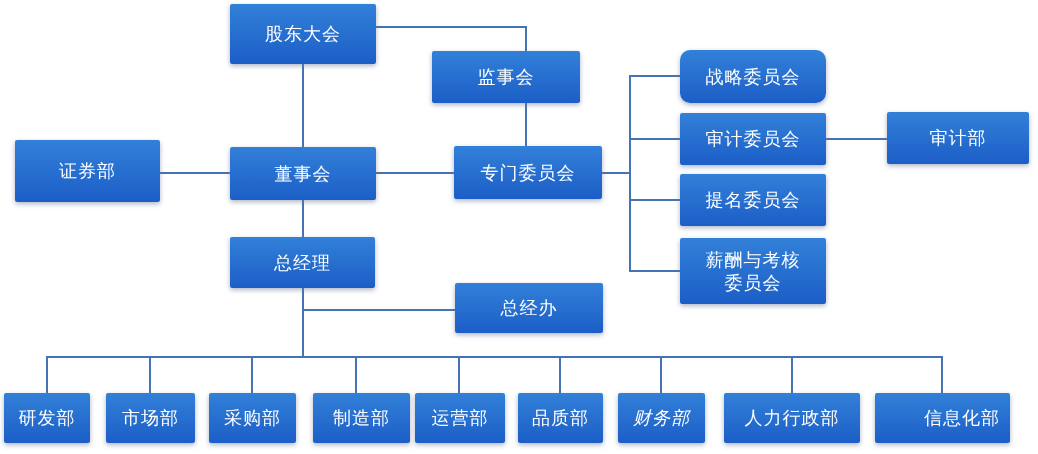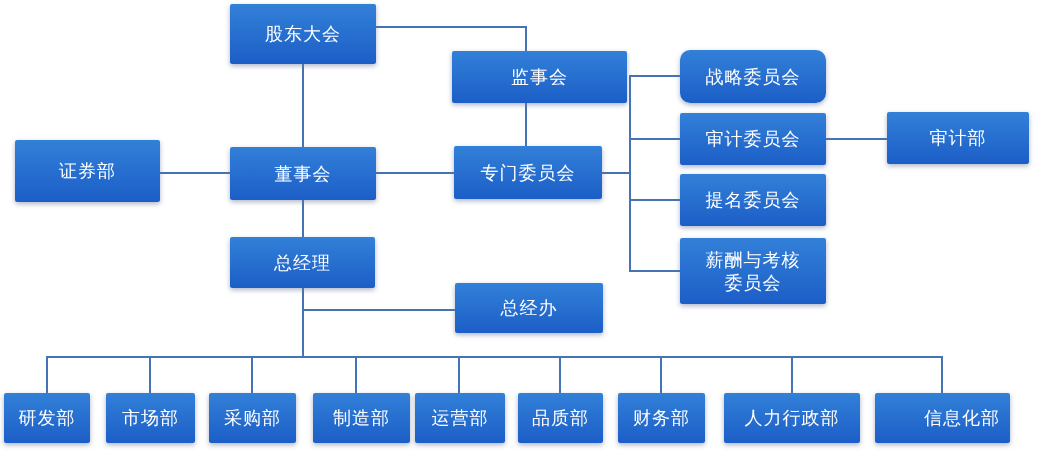--- a/index.html
+++ b/index.html
@@ -56,34 +56,34 @@
     <div class="line" style="left: 46px; top: 356px; width: 2px; height: 38px; background: rgb(69, 115, 179);"></div>
     <div class="line" style="left: 149px; top: 356px; width: 2px; height: 38px; background: rgb(69, 115, 179);"></div>
     <div class="line" style="left: 251px; top: 356px; width: 2px; height: 38px; background: rgb(69, 115, 179);"></div>
     <div class="line" style="left: 355px; top: 356px; width: 2px; height: 38px; background: rgb(69, 115, 179);"></div>
     <div class="line" style="left: 458px; top: 356px; width: 2px; height: 38px; background: rgb(69, 115, 179);"></div>
     <div class="line" style="left: 559px; top: 356px; width: 2px; height: 38px; background: rgb(69, 115, 179);"></div>
     <div class="line" style="left: 660px; top: 356px; width: 2px; height: 38px; background: rgb(69, 115, 179);"></div>
     <div class="line" style="left: 791px; top: 356px; width: 2px; height: 38px; background: rgb(69, 115, 179);"></div>
     <div class="line" style="left: 941px; top: 356px; width: 2px; height: 38px; background: rgb(69, 115, 179);"></div>
     <div class="node" style="left: 230px; top: 4px; width: 146px; height: 60px; background: linear-gradient(rgb(50, 128, 216), rgb(28, 94, 199)); color: rgb(255, 255, 255);"><span>股东大会</span></div>
-    <div class="node" style="left: 452px; top: 51px; width: 175px; height: 52px; background: linear-gradient(rgb(50, 128, 216), rgb(28, 94, 199)); color: rgb(255, 255, 255);"><span>监事会</span></div>
+    <div class="node" style="left: 432px; top: 51px; width: 148px; height: 52px; background: linear-gradient(rgb(50, 128, 216), rgb(28, 94, 199)); color: rgb(255, 255, 255);"><span>监事会</span></div>
     <div class="node" style="left: 3px; top: 140px; width: 145px; height: 62px; background: linear-gradient(rgb(50, 128, 216), rgb(28, 94, 199)); color: rgb(255, 255, 255); margin-left: 12px;"><span>证券部</span></div>
     <div class="node" style="left: 230px; top: 147px; width: 146px; height: 53px; background: linear-gradient(rgb(50, 128, 216), rgb(28, 94, 199)); color: rgb(255, 255, 255);"><span>董事会</span></div>
     <div class="node" style="left: 454px; top: 146px; width: 148px; height: 53px; background: linear-gradient(rgb(50, 128, 216), rgb(28, 94, 199)); color: rgb(255, 255, 255);"><span>专门委员会</span></div>
     <div class="node" style="left: 680px; top: 50px; width: 146px; height: 53px; background: linear-gradient(rgb(50, 128, 216), rgb(28, 94, 199)); color: rgb(255, 255, 255); border-radius: 10px;"><span>战略委员会</span></div>
     <div class="node" style="left: 680px; top: 113px; width: 146px; height: 52px; background: linear-gradient(rgb(50, 128, 216), rgb(28, 94, 199)); color: rgb(255, 255, 255);"><span>审计委员会</span></div>
     <div class="node" style="left: 887px; top: 112px; width: 142px; height: 52px; background: linear-gradient(rgb(50, 128, 216), rgb(28, 94, 199)); color: rgb(255, 255, 255);"><span>审计部</span></div>
     <div class="node" style="left: 680px; top: 174px; width: 146px; height: 52px; background: linear-gradient(rgb(50, 128, 216), rgb(28, 94, 199)); color: rgb(255, 255, 255);"><span>提名委员会</span></div>
     <div class="node" style="left: 680px; top: 238px; width: 146px; height: 66px; background: linear-gradient(rgb(50, 128, 216), rgb(28, 94, 199)); color: rgb(255, 255, 255);"><span>薪酬与考核
 委员会</span></div>
     <div class="node" style="left: 230px; top: 237px; width: 145px; height: 51px; background: linear-gradient(rgb(50, 128, 216), rgb(28, 94, 199)); color: rgb(255, 255, 255);"><span>总经理</span></div>
     <div class="node" style="left: 455px; top: 283px; width: 148px; height: 50px; background: linear-gradient(rgb(50, 128, 216), rgb(28, 94, 199)); color: rgb(255, 255, 255);"><span>总经办</span></div>
     <div class="node" style="left: 4px; top: 393px; width: 86px; height: 50px; background: linear-gradient(rgb(50, 128, 216), rgb(28, 94, 199)); color: rgb(255, 255, 255);"><span>研发部</span></div>
     <div class="node" style="left: 106px; top: 393px; width: 89px; height: 50px; background: linear-gradient(rgb(50, 128, 216), rgb(28, 94, 199)); color: rgb(255, 255, 255);"><span>市场部</span></div>
     <div class="node" style="left: 209px; top: 393px; width: 87px; height: 50px; background: linear-gradient(rgb(50, 128, 216), rgb(28, 94, 199)); color: rgb(255, 255, 255);"><span>采购部</span></div>
     <div class="node" style="left: 313px; top: 393px; width: 97px; height: 50px; background: linear-gradient(rgb(50, 128, 216), rgb(28, 94, 199)); color: rgb(255, 255, 255);"><span>制造部</span></div>
     <div class="node" style="left: 415px; top: 393px; width: 90px; height: 50px; background: linear-gradient(rgb(50, 128, 216), rgb(28, 94, 199)); color: rgb(255, 255, 255);"><span>运营部</span></div>
     <div class="node" style="left: 518px; top: 393px; width: 85px; height: 50px; background: linear-gradient(rgb(50, 128, 216), rgb(28, 94, 199)); color: rgb(255, 255, 255);"><span>品质部</span></div>
-    <div class="node" style="left: 618px; top: 393px; width: 87px; height: 50px; background: linear-gradient(rgb(50, 128, 216), rgb(28, 94, 199)); color: rgb(255, 255, 255);"><span>财务部</span></div>
+    <div class="node" style="left: 618px; top: 393px; width: 87px; height: 50px; background: linear-gradient(rgb(50, 128, 216), rgb(28, 94, 199)); color: rgb(255, 255, 255); font-style: italic;"><span>财务部</span></div>
     <div class="node" style="left: 724px; top: 393px; width: 136px; height: 50px; background: linear-gradient(rgb(50, 128, 216), rgb(28, 94, 199)); color: rgb(255, 255, 255);"><span>人力行政部</span></div>
     <div class="node" style="left: 875px; top: 393px; width: 135px; height: 50px; background: linear-gradient(rgb(50, 128, 216), rgb(28, 94, 199)); color: rgb(255, 255, 255); padding-left: 39px;"><span>信息化部</span></div>
   </div>
 
 </body></html>

